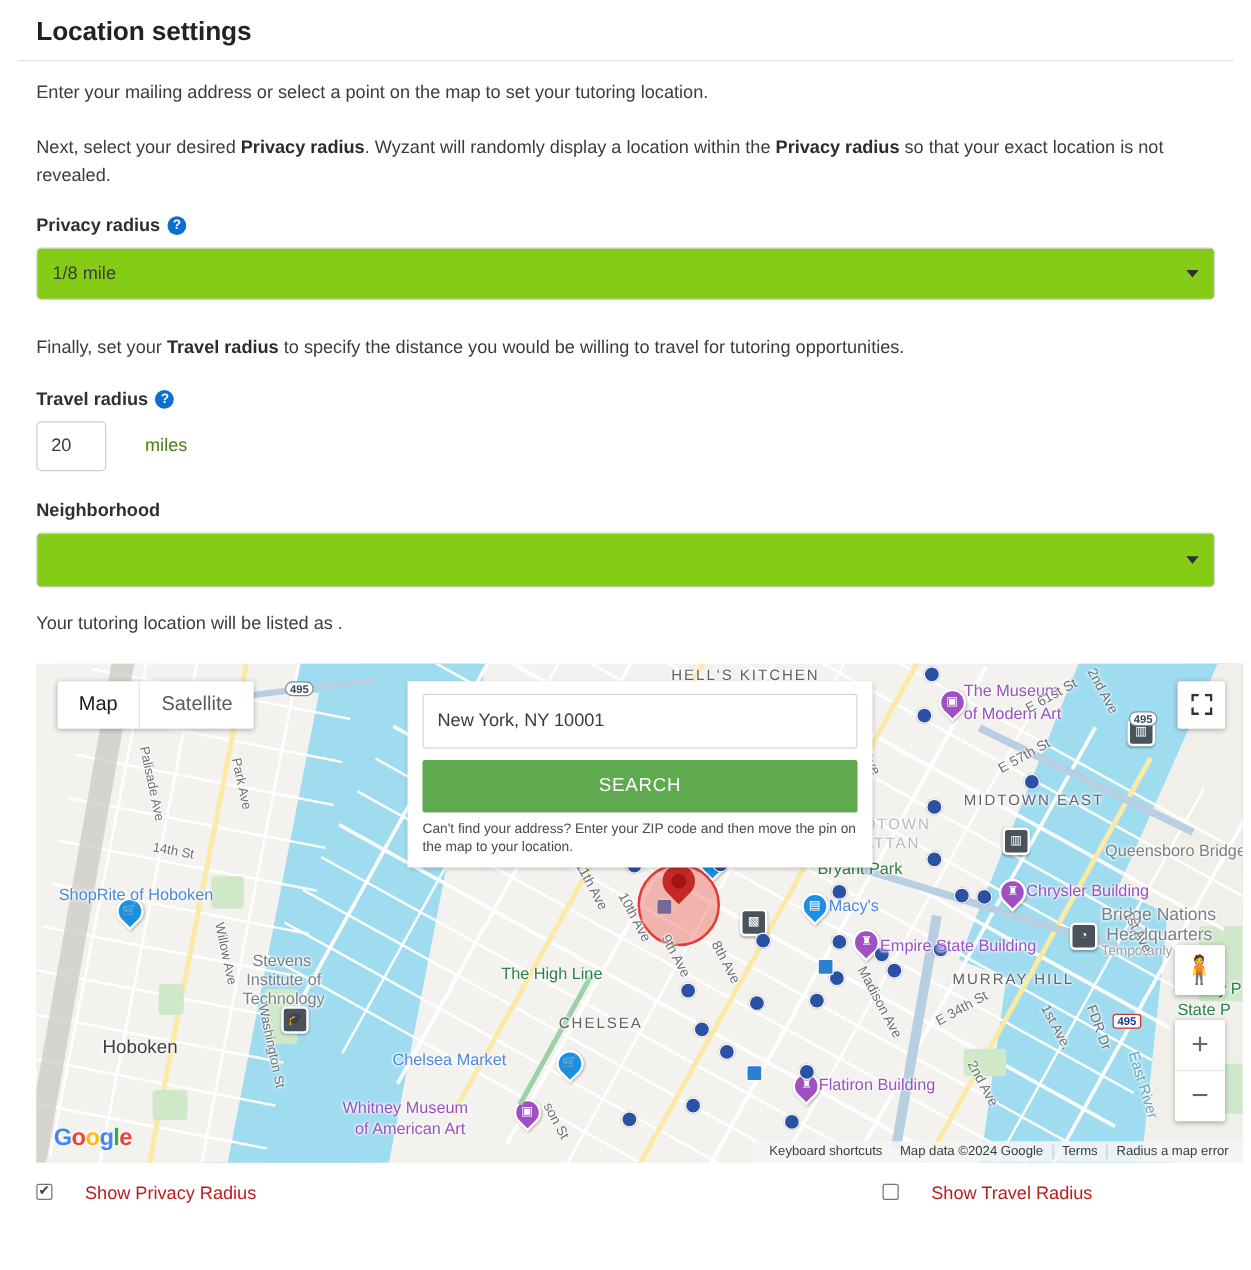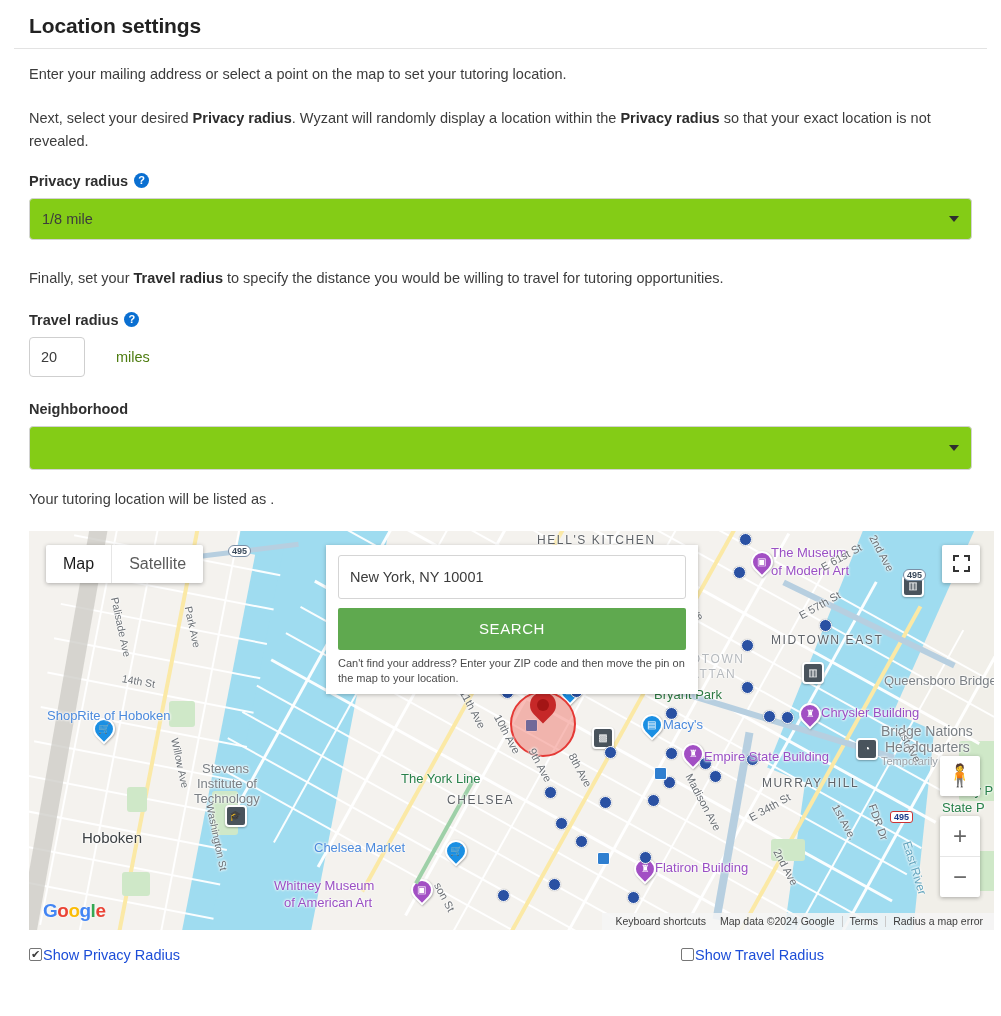--- a/index.html
+++ b/index.html
@@ -345,21 +345,21 @@
   .attrib .vsep { width: 1px; height: 11px; background: #c9c9c9; padding: 0; }
 
   
   .check-row {
     margin-top: 14px;
     padding-left: 29px;
     display: flex;
     align-items: center;
     height: 22px;
   }
-  .cb { display: flex; align-items: center; gap: 1px; font-size: 14.5px; color: #1d4ed8; }
+  .cb { display: flex; align-items: flex-start; gap: 26px; font-size: 14.5px; color: #b91c1c; }
   .cb .box {
     width: 13px; height: 13px;
     border: 1px solid #767676;
     border-radius: 2px;
     background: #fff;
     display: flex; align-items: center; justify-content: center;
     font-size: 10px;
     color: #333;
     line-height: 1;
   }
@@ -638,22 +638,22 @@
       <div class="mlabel m-poi-blue" style="left:634px;top:186px;">Macy's</div>
       <div class="mlabel m-poi-purple" style="left:792px;top:174px;">Chrysler Building</div>
       <div class="mlabel m-grey" style="left:852px;top:192px;font-size:14px;">Bridge Nations</div>
       <div class="mlabel m-grey" style="left:856px;top:208px;font-size:14px;">Headquarters</div>
       <div class="mlabel m-grey" style="left:852px;top:224px;font-size:11px;color:#9aa0a6;">Temporarily</div>
       <div class="mlabel m-poi-purple" style="left:675px;top:218px;">Empire State Building</div>
       <div class="mlabel m-place" style="left:733px;top:245px;">MURRAY HILL</div>
       <div class="mlabel m-poi-green" style="left:913px;top:252px;">Gantry P</div>
       <div class="mlabel m-poi-green" style="left:913px;top:269px;">State P</div>
       <div class="mlabel m-poi-purple" style="left:626px;top:329px;">Flatiron Building</div>
-      <div class="mlabel m-place" style="left:418px;top:262px;">CHELSEA</div>
-      <div class="mlabel m-poi-green" style="left:372px;top:240px;">The York Line</div>
+      <div class="mlabel m-place" style="left:418px;top:280px;">CHELSEA</div>
+      <div class="mlabel m-poi-green" style="left:372px;top:240px;">The High Line</div>
       <div class="mlabel m-poi-blue" style="left:285px;top:309px;">Chelsea Market</div>
       <div class="mlabel m-poi-purple" style="left:245px;top:347px;">Whitney Museum</div>
       <div class="mlabel m-poi-purple" style="left:255px;top:364px;">of American Art</div>
       <div class="mlabel m-place" style="left:646px;top:121px;color:#b5b9bd;">MIDTOWN</div>
       <div class="mlabel m-place" style="left:620px;top:136px;color:#b5b9bd;">MANHATTAN</div>
       <div class="mlabel m-poi-blue" style="left:488px;top:125px;opacity:.45;">Electronics and…</div>
       <div class="mlabel m-poi-purple" style="left:403px;top:139px;opacity:.5;">Vessel</div>
 
       <div class="mlabel m-city" style="left:53px;top:298px;">Hoboken</div>
       <div class="mlabel m-poi-blue" style="left:18px;top:177px;">ShopRite of Hoboken</div>

